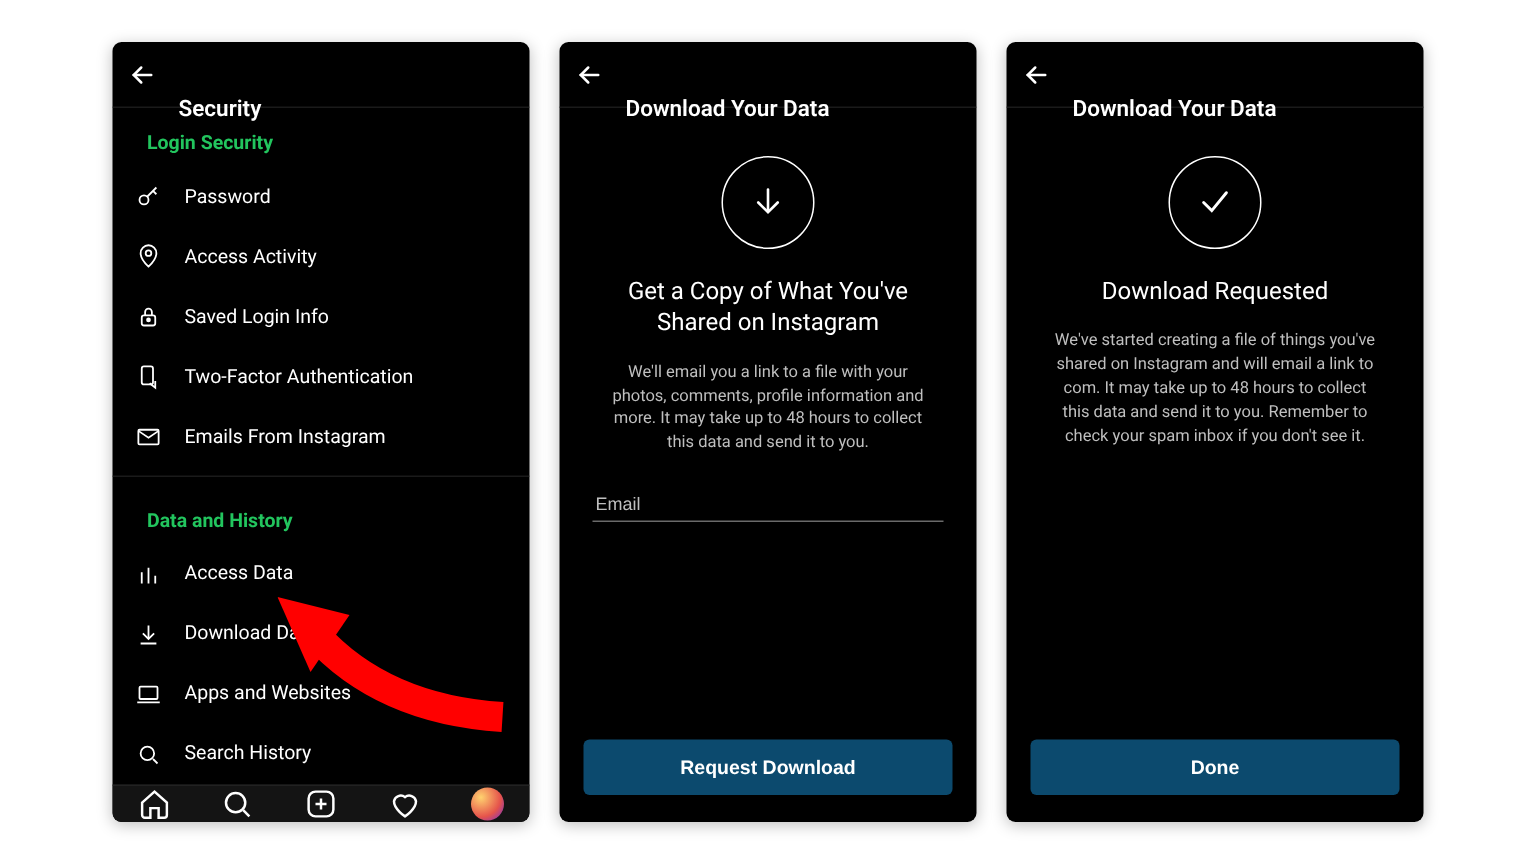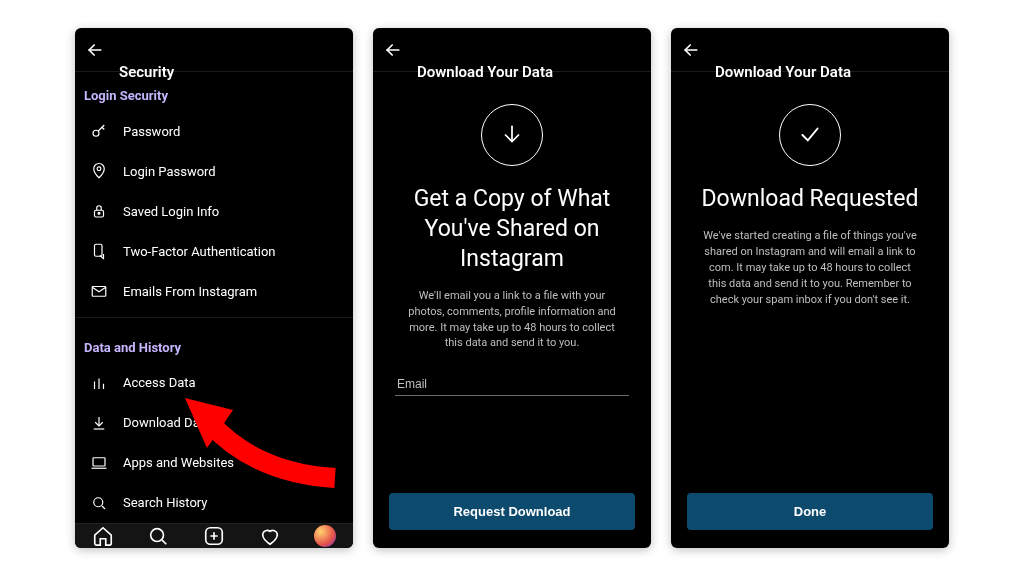--- a/index.html
+++ b/index.html
@@ -35,22 +35,22 @@
   }
   .back-icon svg { display: block; }
   .topbar-title {
     font-size: 15px;
     font-weight: 600;
     margin-top: 44px;
   }
   .section-header {
     font-size: 13px;
     font-weight: 700;
-    padding: 16px 9px 8px;
-    color: #c4b5fd;
+    padding: 16px 23px 8px;
+    color: #22c55e;
   }
   .menu-item {
     display: flex;
     align-items: center;
     gap: 14px;
     padding: 10px 14px;
     font-size: 13px;
   }
   .menu-item .mi-icon {
     width: 20px;
@@ -97,21 +97,21 @@
     width: 62px; height: 62px;
     border: 1.5px solid #fff;
     border-radius: 50%;
     display: flex;
     align-items: center;
     justify-content: center;
     margin-top: 14px;
     margin-bottom: 18px;
   }
   .big-heading {
-    font-size: 23px;
+    font-size: 16px;
     font-weight: 400;
     line-height: 1.3;
     margin-bottom: 14px;
     padding: 0 4px;
   }
   .body-text {
     font-size: 11px;
     color: #bfbfbf;
     line-height: 1.45;
     padding: 0 6px;
@@ -171,21 +171,21 @@
     <span>Password</span>
   </div>
 
   <div class="menu-item">
     <span class="mi-icon">
       <svg width="18" height="18" viewBox="0 0 24 24" fill="none" stroke="#fff" stroke-width="1.6">
           <path d="M12 21s-7-6.5-7-12a7 7 0 1 1 14 0c0 5.5-7 12-7 12z"></path>
           <circle cx="12" cy="9" r="2.5"></circle>
         </svg>
     </span>
-    <span>Login Password</span>
+    <span>Access Activity</span>
   </div>
 
   <div class="menu-item">
     <span class="mi-icon">
       <svg width="18" height="18" viewBox="0 0 24 24" fill="none" stroke="#fff" stroke-width="1.6">
           <rect x="6" y="11" width="12" height="9" rx="2"></rect>
           <path d="M9 11V8a3 3 0 0 1 6 0v3"></path>
           <circle cx="12" cy="15" r="1.3" fill="#fff"></circle>
         </svg>
     </span>

